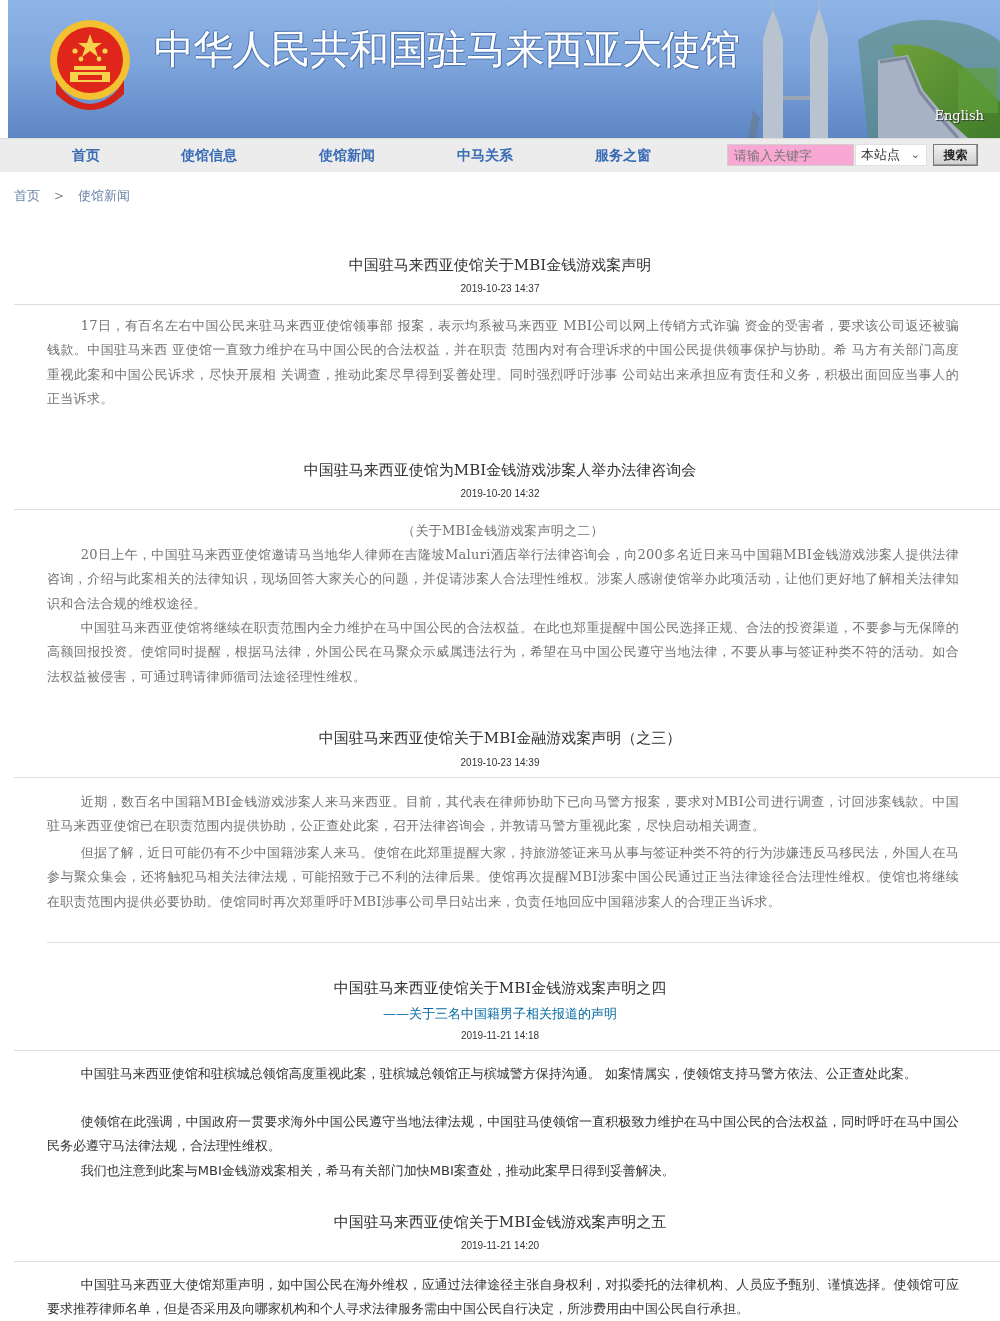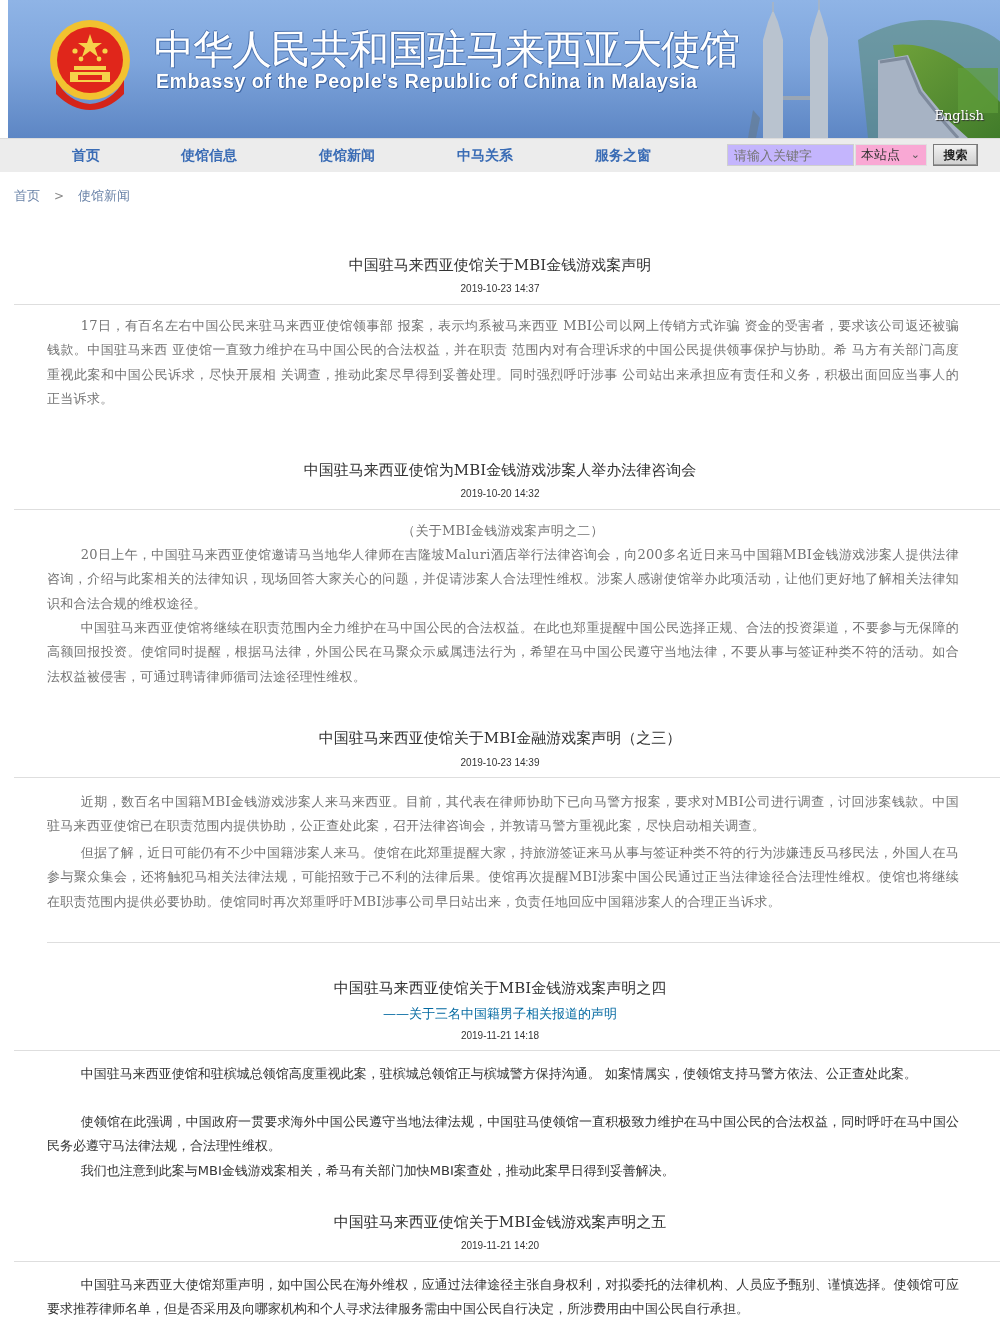--- a/index.html
+++ b/index.html
@@ -37,26 +37,26 @@
     .nav {
       position: absolute; left: 0; top: 138px; width: 1000px; height: 34px;
       background: #ececec; border-top: 1px solid #dcdcdc;
     }
     .nav-item {
       position: absolute; top: 8px; font-size: 14px; color: #3a6cb5;
       font-family: "DejaVu Serif", serif; font-weight: bold; text-decoration: none;
     }
     .search-input {
       position: absolute; left: 727px; top: 5px; width: 127px; height: 22px;
-      border: 1px solid #cfcfcf; background: #c4b5fd; font-size: 13px; padding-left: 6px;
+      border: 1px solid #cfcfcf; background: #f9a8d4; font-size: 13px; padding-left: 6px;
       font-family: "DejaVu Sans", sans-serif; color: #333;
     }
     .scope-select {
       position: absolute; left: 855px; top: 5px; width: 72px; height: 22px;
-      border: 1px solid #e0e0e0; background: #f9a8d4; font-size: 13px; padding-left: 5px;
+      border: 1px solid #e0e0e0; background: #ffffff; font-size: 13px; padding-left: 5px;
       font-family: "DejaVu Sans", sans-serif; color: #333; line-height: 20px;
     }
     .scope-select .chev { position: absolute; right: 6px; top: 0; font-size: 11px; color: #555; }
     .search-btn {
       position: absolute; left: 933px; top: 5px; width: 45px; height: 22px;
       border: 1px solid #7a7a7a; background: linear-gradient(#f2f2f2, #cfcfcf);
       font-size: 12px; font-weight: bold; color: #222; text-align: center; line-height: 20px;
       box-shadow: inset -1px -1px 0 #999;
     }
 
@@ -100,21 +100,20 @@
     <circle cx="57" cy="31" r="2.6" fill="#f6d34a"></circle>
     <circle cx="33" cy="39" r="2.4" fill="#f6d34a"></circle>
     <circle cx="51" cy="39" r="2.4" fill="#f6d34a"></circle>
     <rect x="26" y="46" width="32" height="4" fill="#f6d34a"></rect>
     <rect x="22" y="52" width="40" height="10" fill="#f6d34a"></rect>
     <rect x="30" y="55" width="24" height="5" fill="#e0261b"></rect>
     <path d="M8 60 Q20 82 42 84 Q64 82 76 60 L76 74 Q60 90 42 90 Q24 90 8 74 Z" fill="#d42419"></path>
     <path d="M22 70 Q42 80 62 70" stroke="#f2c230" stroke-width="3" fill="none"></path>
   </svg>
   <div class="title-cn">中华人民共和国驻马来西亚大使馆</div>
-  <div class="title-en">Embassy of the People's Republic of China in Malaysia</div>
   <svg class="scenery" viewBox="0 0 300 138" preserveAspectRatio="none">
     <defs>
       <linearGradient id="sky" x1="0" y1="0" x2="0" y2="1">
         <stop offset="0" stop-color="#a9c8ee"></stop>
           <stop offset="1" stop-color="#7fa6da"></stop>
       </linearGradient>
       <linearGradient id="hill" x1="0" y1="0" x2="1" y2="1">
         <stop offset="0" stop-color="#6fa13a"></stop>
           <stop offset="1" stop-color="#3f7a2a"></stop>
       </linearGradient>

